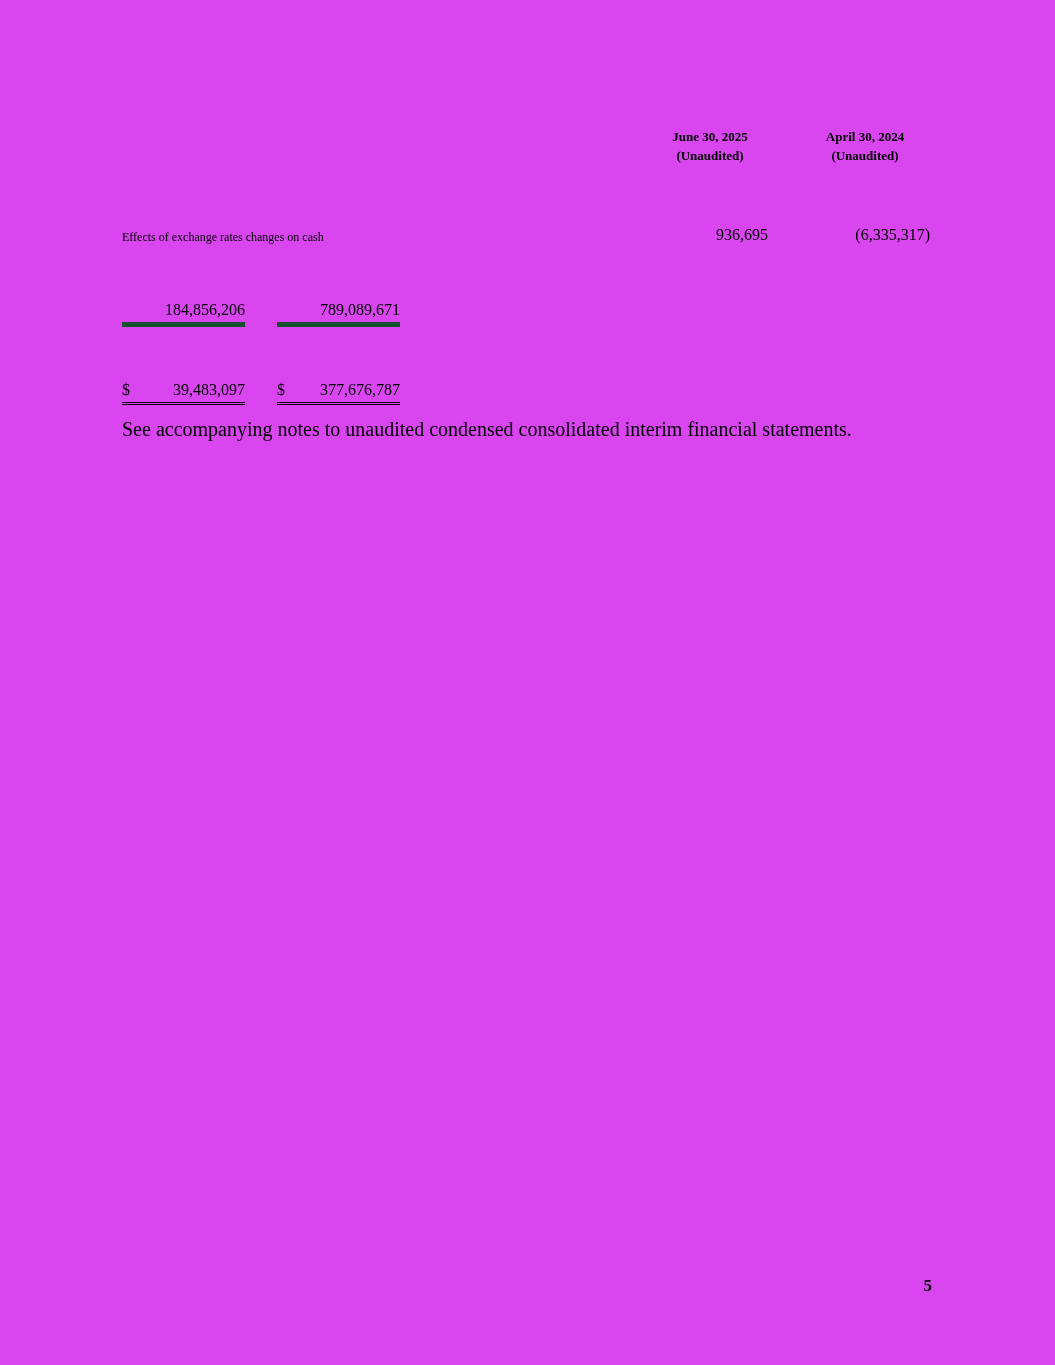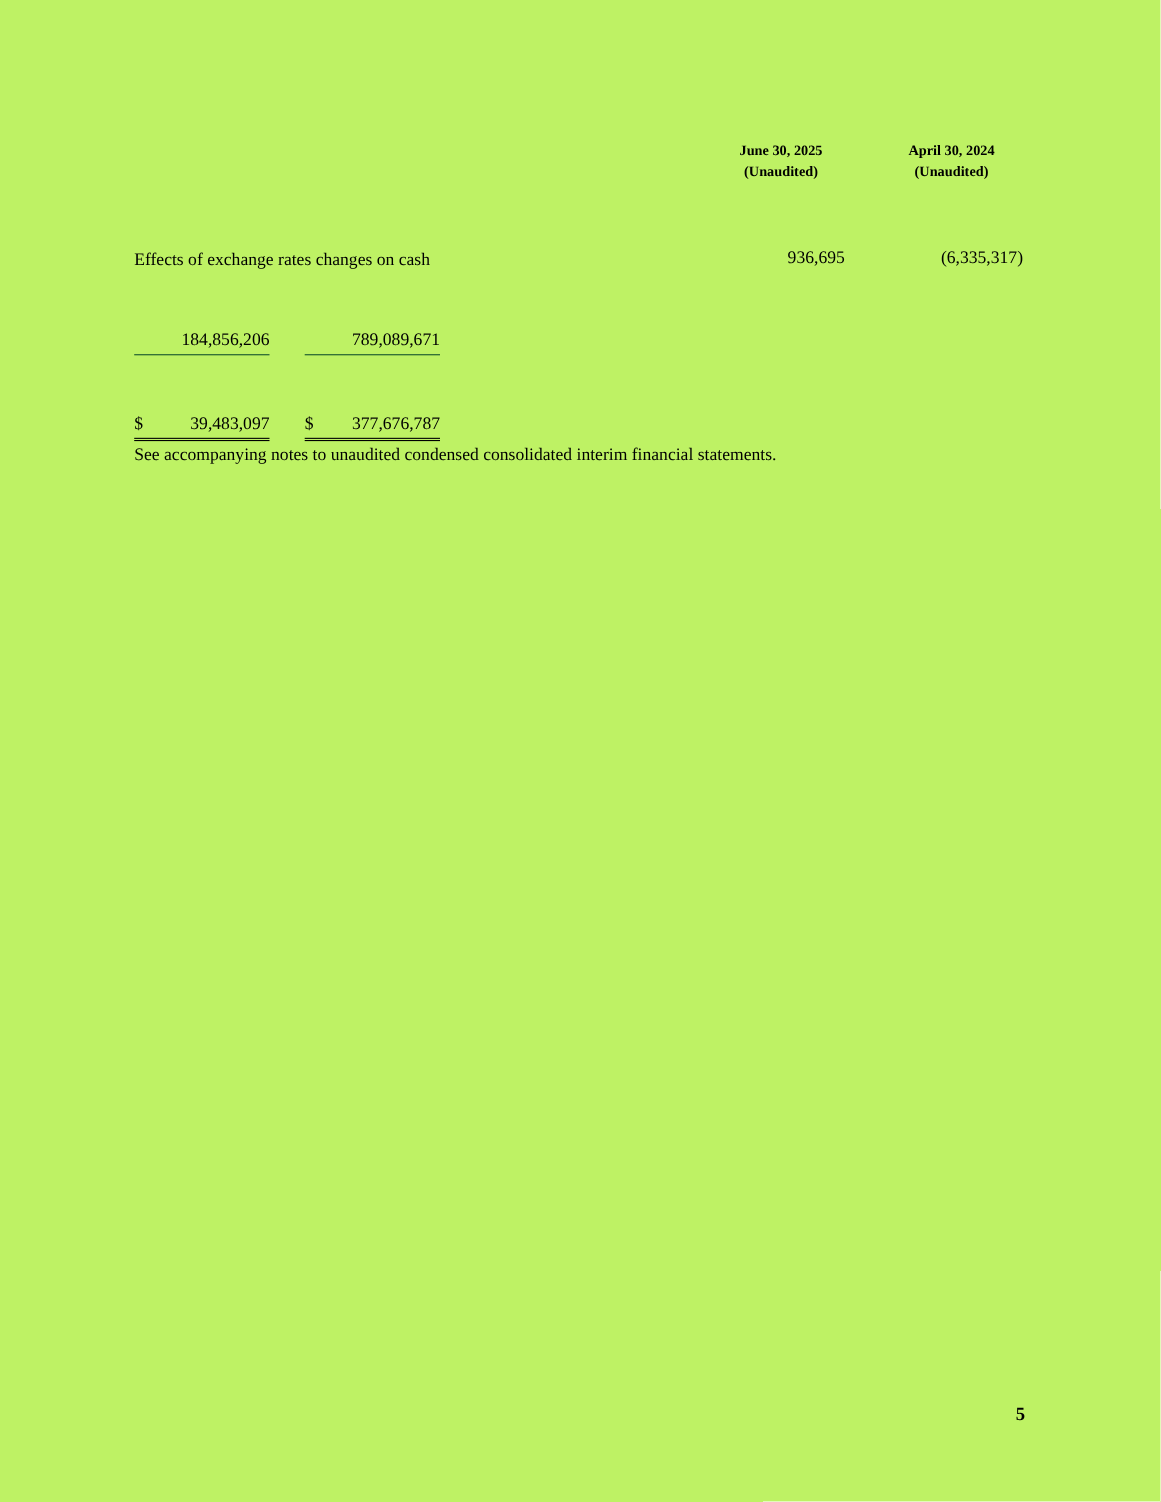--- a/index.html
+++ b/index.html
@@ -1,53 +1,53 @@
 <!DOCTYPE html>
 <html><head>
 <meta charset="utf-8">
 <style>
   * { margin:0; padding:0; box-sizing:border-box; }
   html,body { background:#ffffff; }
   .page {
     position:relative;
     width:1055px;
     height:1365px;
-    background:#bef264;
+    background:#d946ef;
     font-family:"Liberation Serif", serif;
     color:#000000;
     overflow:hidden;
   }
   .fin-table { position:absolute; left:122px; top:127px; width:810px; }
   .thead { display:flex; margin-bottom:27px; }
   .lbl-col, .lbl { width:523px; }
   .amt-col { width:130px; }
   .col-gap { width:25px; }
   .hdr { font-weight:bold; font-size:13px; line-height:19px; text-align:center; }
   .trow {
     display:flex;
     align-items:flex-end;
     margin-bottom:20px;
     font-size:16px;
     line-height:20px;
   }
-  .lbl { font-size:16px; }
+  .lbl { font-size:12px; }
   .lbl .lbl2 { padding-left:15px; }
   .amt { text-align:right; padding-bottom:2px; white-space:nowrap; }
   .np { margin-right:7px;margin-top:33px; }            
-  .rule { border-bottom:1px solid #14532d; }
+  .rule { border-bottom:5px solid #14532d; }
   .rule2 {
     border-bottom:3px double #000;
     display:flex;
     justify-content:space-between;
   }
   .footnote {
     position:absolute;
     left:122px;
-    top:404px;
-    font-size:16px;
+    top:419px;
+    font-size:20px;
     line-height:20px;
   }
   .page-number {
     position:absolute;
     top:1276px;
     right:123px;
     font-size:17px;
     font-weight:bold;
   }
 </style>

